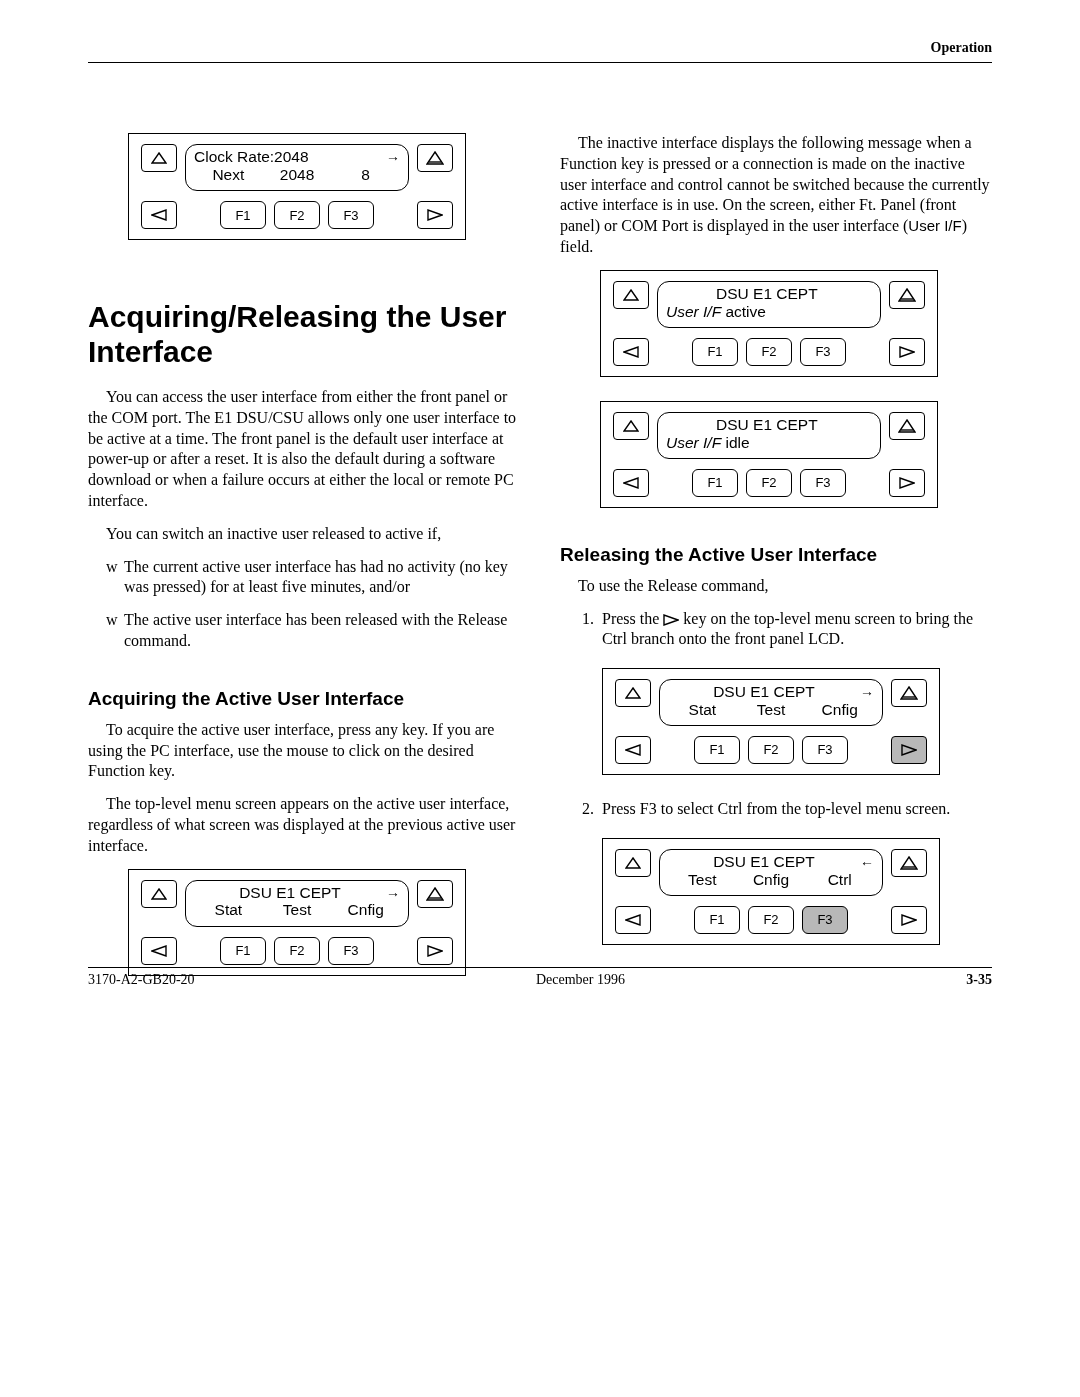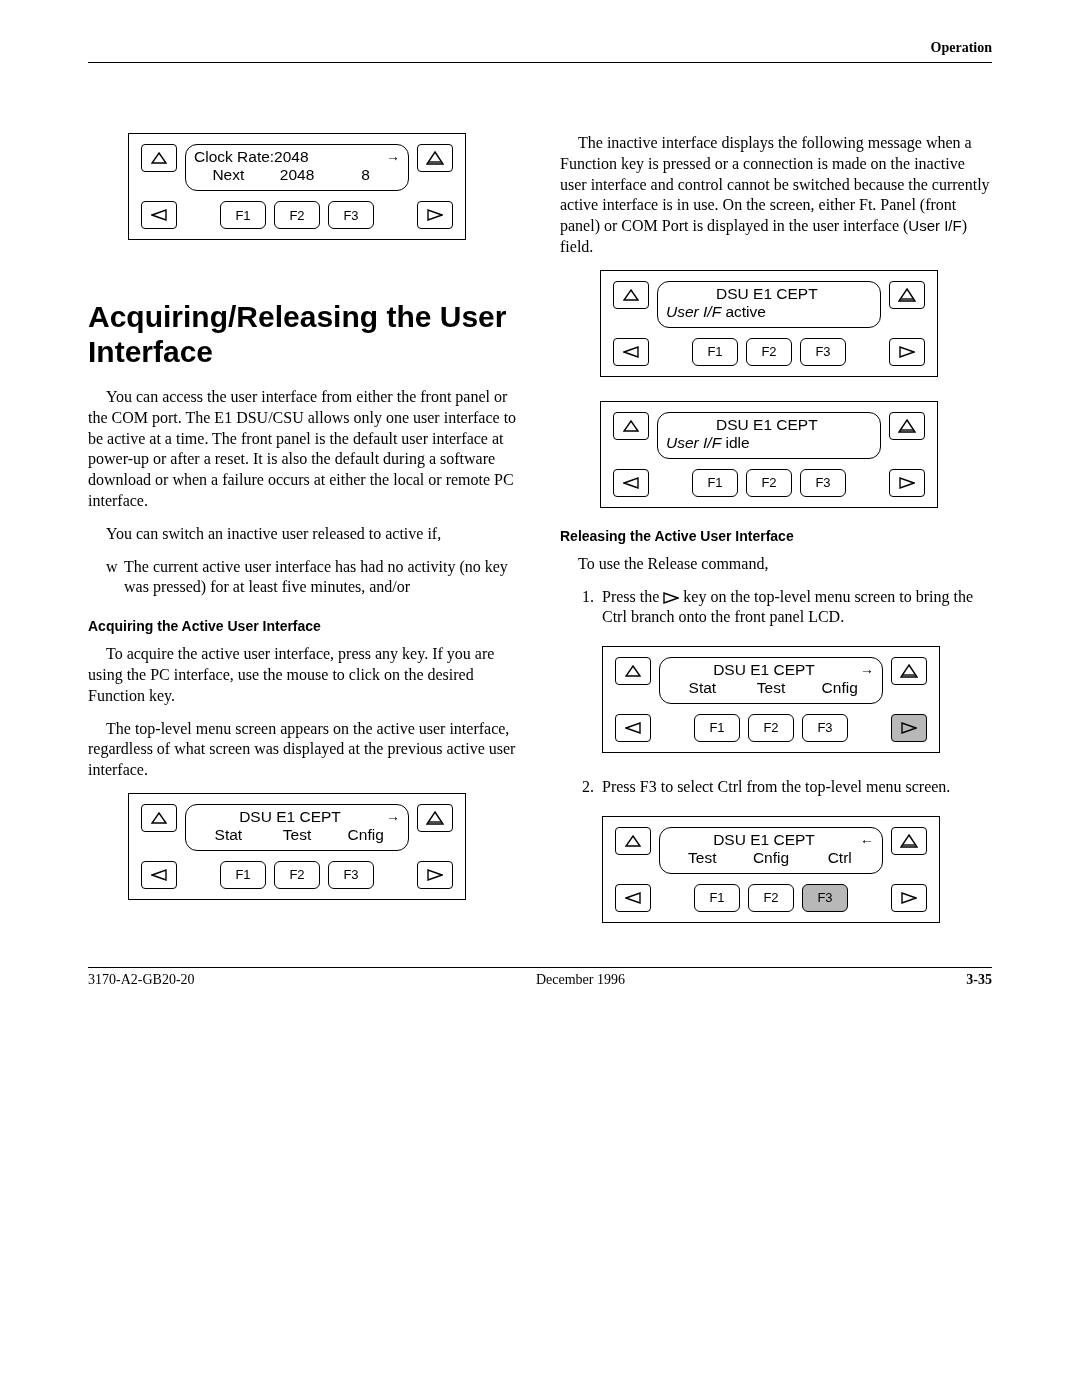--- a/index.html
+++ b/index.html
@@ -40,22 +40,22 @@
   h1.section-title {
     font-family: Arial, Helvetica, sans-serif;
     font-weight: bold;
     font-size: 30px;
     margin: 60px 0 18px 0;
     line-height: 1.15;
   }
   h2.subsection {
     font-family: Arial, Helvetica, sans-serif;
     font-weight: bold;
-    font-size: 14px;
-    margin: 20px 0 10px 0;
+    font-size: 19px;
+    margin: 36px 0 10px 0;
   }
   p {
     font-size: 16px;
     line-height: 1.3;
     margin: 0 0 12px 0;
     text-align: left;
     text-indent: 18px;
   }
   ul.bullets {
     list-style: none;
@@ -246,20 +246,21 @@
           </div>
         </div>
       </div>
 
       <h1 class="section-title">Acquiring/Releasing the User Interface</h1>
 
       <p>You can access the user interface from either the front panel or the COM port. The E1 DSU/CSU allows only one user interface to be active at a time. The front panel is the default user interface at power-up or after a reset. It is also the default during a software download or when a failure occurs at either the local or remote PC interface.</p>
       <p>You can switch an inactive user released to active if,</p>
       <ul class="bullets">
         <li>The current active user interface has had no activity (no key was pressed) for at least five minutes, and/or</li>
+        <li>The active user interface has been released with the Release command.</li>
       </ul>
 
       <h2 class="subsection">Acquiring the Active User Interface</h2>
       <p>To acquire the active user interface, press any key. If you are using the PC interface, use the mouse to click on the desired Function key.</p>
       <p>The top-level menu screen appears on the active user interface, regardless of what screen was displayed at the previous active user interface.</p>
 
       <div class="lcd-panel" style="margin-left:40px;margin-top:6px;">
         <div class="lcd-outer">
           <div class="lcd-row1">
             <div class="side-btn">

